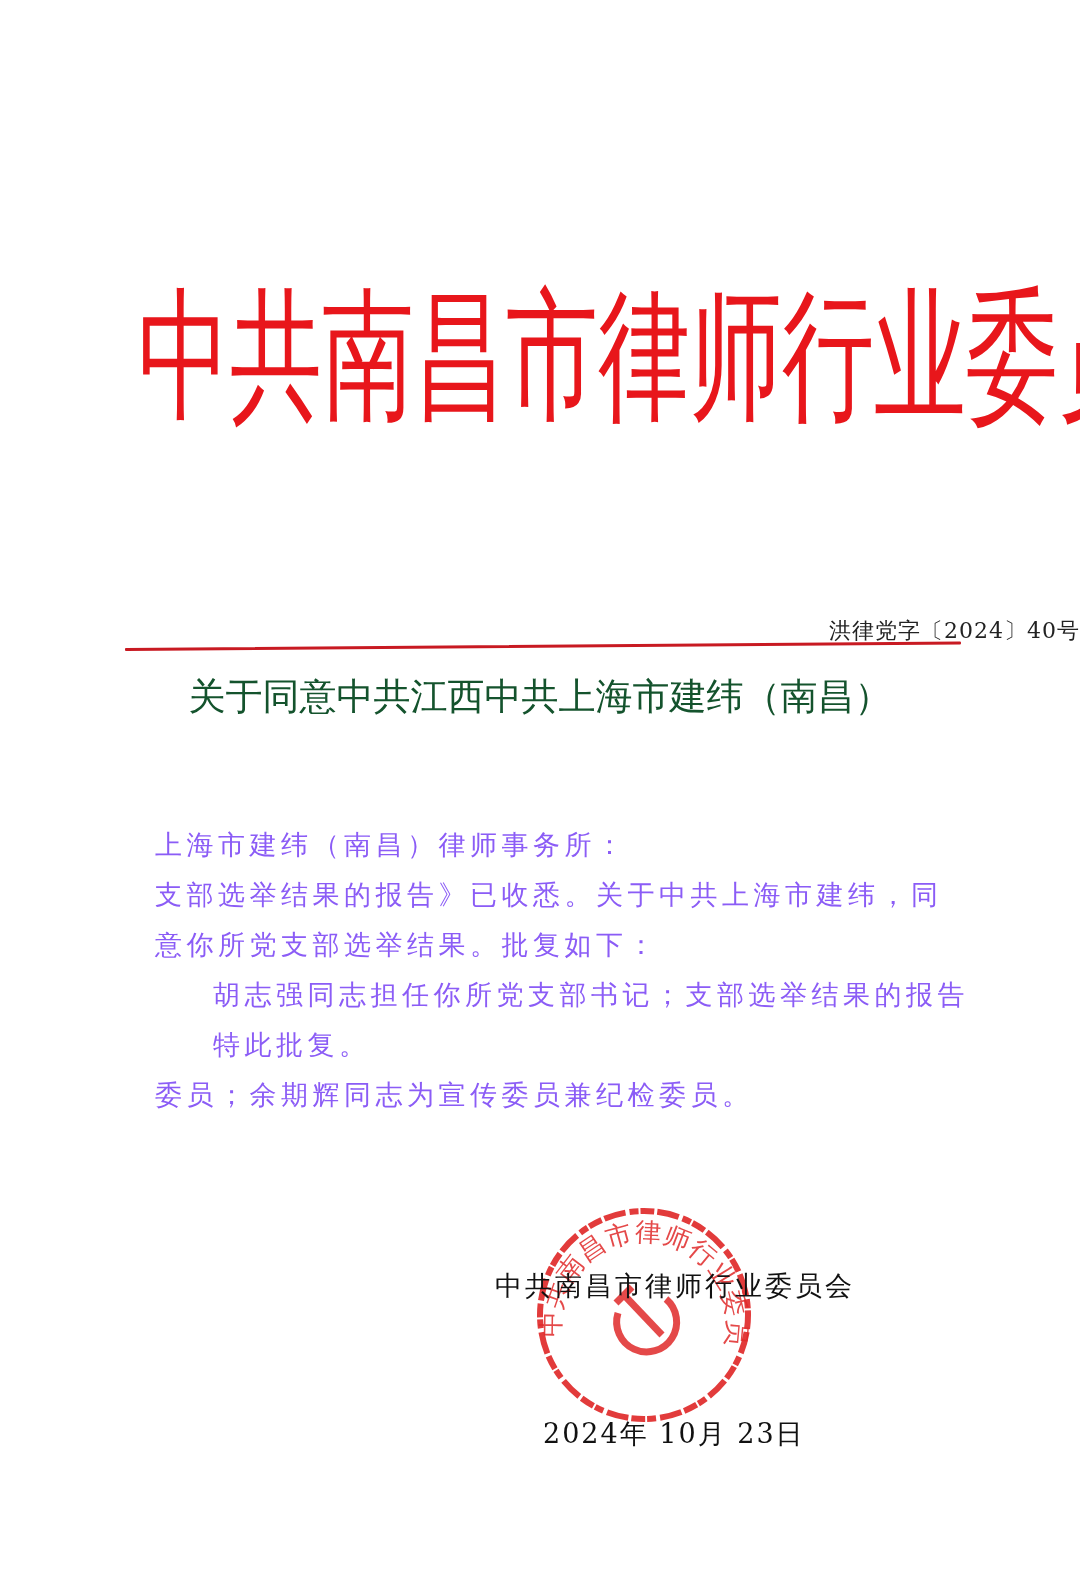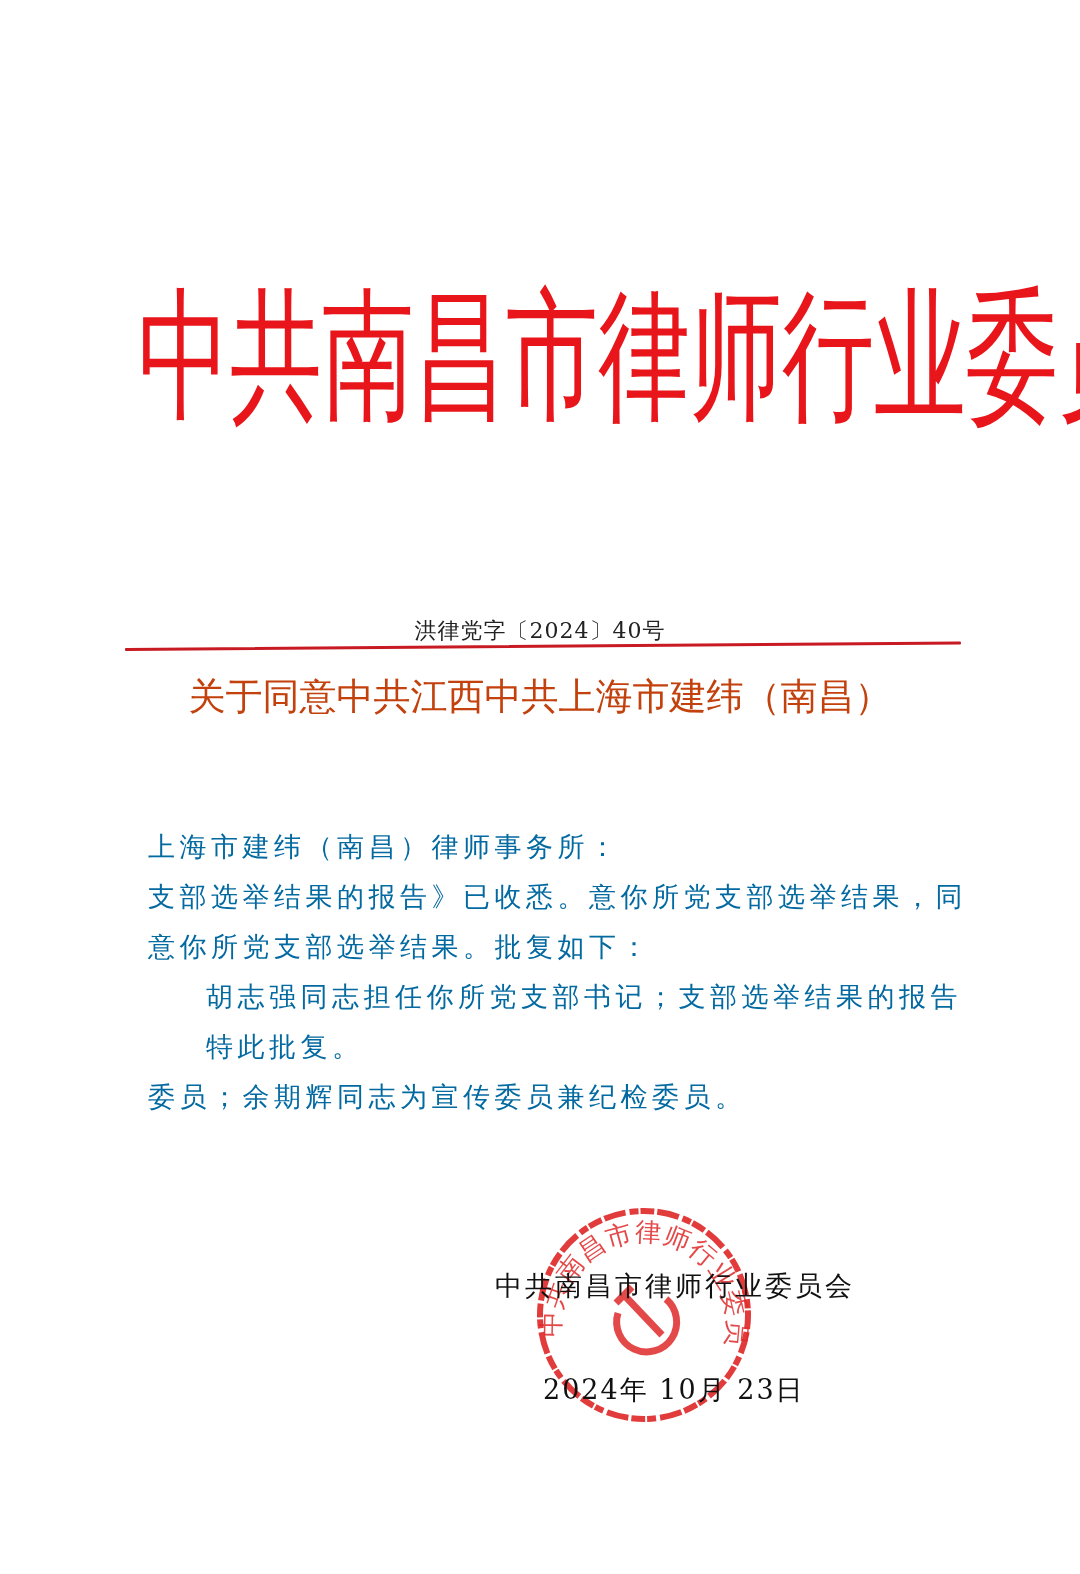--- a/index.html
+++ b/index.html
@@ -10,55 +10,55 @@
     position: absolute; left: 138px; top: 272px; width: 830px; height: 170px;
     display: flex; justify-content: space-between; align-items: center;
   }
   .masthead span {
     display: inline-block; color: #e8161b; font-family: "DejaVu Serif", serif;
     font-size: 92px; line-height: 1; transform: scaleY(1.55); transform-origin: center;
     font-weight: normal; letter-spacing: 0;
   }
 
   .doc-number {
-    position: absolute; left: 0; width: 1080px; top: 616px; text-align: center;
+    position: absolute; left: 0; width: 1080px; top: 616px; text-align: right;
     font-size: 22px; letter-spacing: 1px; color: #222;
     font-family: "DejaVu Serif", serif;
   }
 
   .red-rule {
     position: absolute; left: 125px; top: 648px; width: 836px; height: 3px;
     background: #c81a22; transform: rotate(-0.45deg); transform-origin: left center;
     border-radius: 1px;
   }
 
   .title {
     position: absolute; left: 0; width: 1080px; top: 670px; text-align: center;
-    font-size: 37px; line-height: 54px; color: #c2410c; font-family: "DejaVu Sans", sans-serif;
+    font-size: 37px; line-height: 54px; color: #14532d; font-family: "DejaVu Sans", sans-serif;
   }
   .title div { white-space: nowrap; }
 
   .body-text {
-    position: absolute; left: 148px; top: 822px; width: 760px;
-    font-size: 27px; line-height: 50px; letter-spacing: 4.5px; color: #0369a1;
-    font-family: Liberation Serif, serif;
+    position: absolute; left: 155px; top: 822px; width: 760px;
+    font-size: 27px; line-height: 50px; letter-spacing: 4.5px; color: #8b5cf6;
+    font-family: Liberation Mono, monospace;
   }
   .body-text .line { white-space: nowrap; height: 50px; }
   .body-text .indent { padding-left: 58px; }
 
   .seal {
     position: absolute; left: 532px; top: 1203px; width: 224px; height: 224px;
   }
 
   .signature {
     position: absolute; left: 495px; top: 1268px; font-size: 27px; letter-spacing: 3px;
     color: #111; white-space: nowrap; z-index: 2;
   }
   .date {
-    position: absolute; left: 543px; top: 1372px; font-size: 27px; letter-spacing: 2px;
+    position: absolute; left: 543px; top: 1416px; font-size: 27px; letter-spacing: 2px;
     color: #111; white-space: nowrap; z-index: 2; font-family: "DejaVu Serif", serif;
   }
 </style>
 </head>
 <body>
 
 <div class="masthead">
   <span>中</span>
   <span>共</span>
   <span>南</span>
@@ -76,21 +76,21 @@
 <div class="doc-number">洪律党字〔2024〕40号</div>
 
 <div class="red-rule"></div>
 
 <div class="title">
   <div>关于同意中共江西中共上海市建纬（南昌）</div>
 </div>
 
 <div class="body-text">
   <div class="line">上海市建纬（南昌）律师事务所：</div>
-  <div class="line">支部选举结果的报告》已收悉。意你所党支部选举结果，同</div>
+  <div class="line">支部选举结果的报告》已收悉。关于中共上海市建纬，同</div>
   <div class="line">意你所党支部选举结果。批复如下：</div>
   <div class="line indent">胡志强同志担任你所党支部书记；支部选举结果的报告</div>
   <div class="line indent">特此批复。</div>
   <div class="line">委员；余期辉同志为宣传委员兼纪检委员。</div>
 </div>
 
 <svg class="seal" viewBox="0 0 224 224">
   <defs>
     <path id="sealArc" d="M 30 140 A 84 84 0 1 1 194 140" fill="none"></path>
   </defs>

